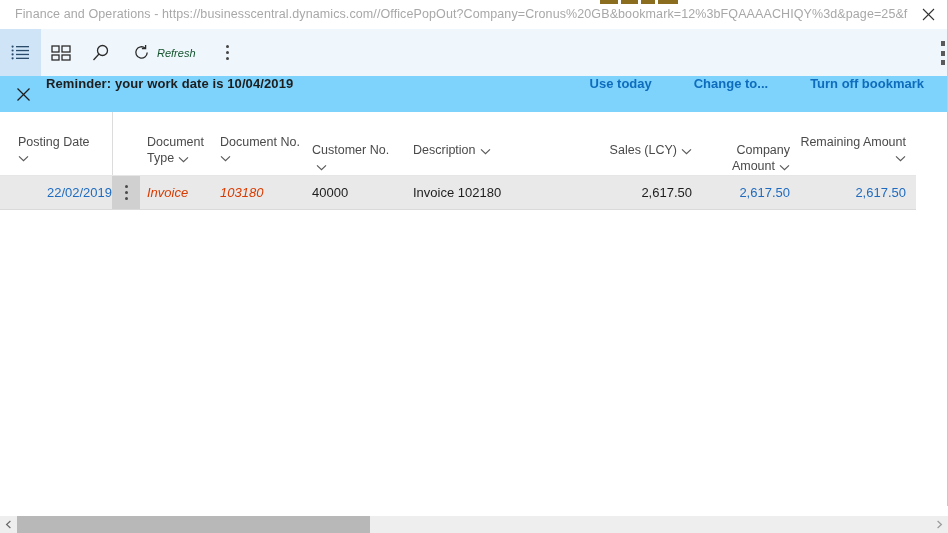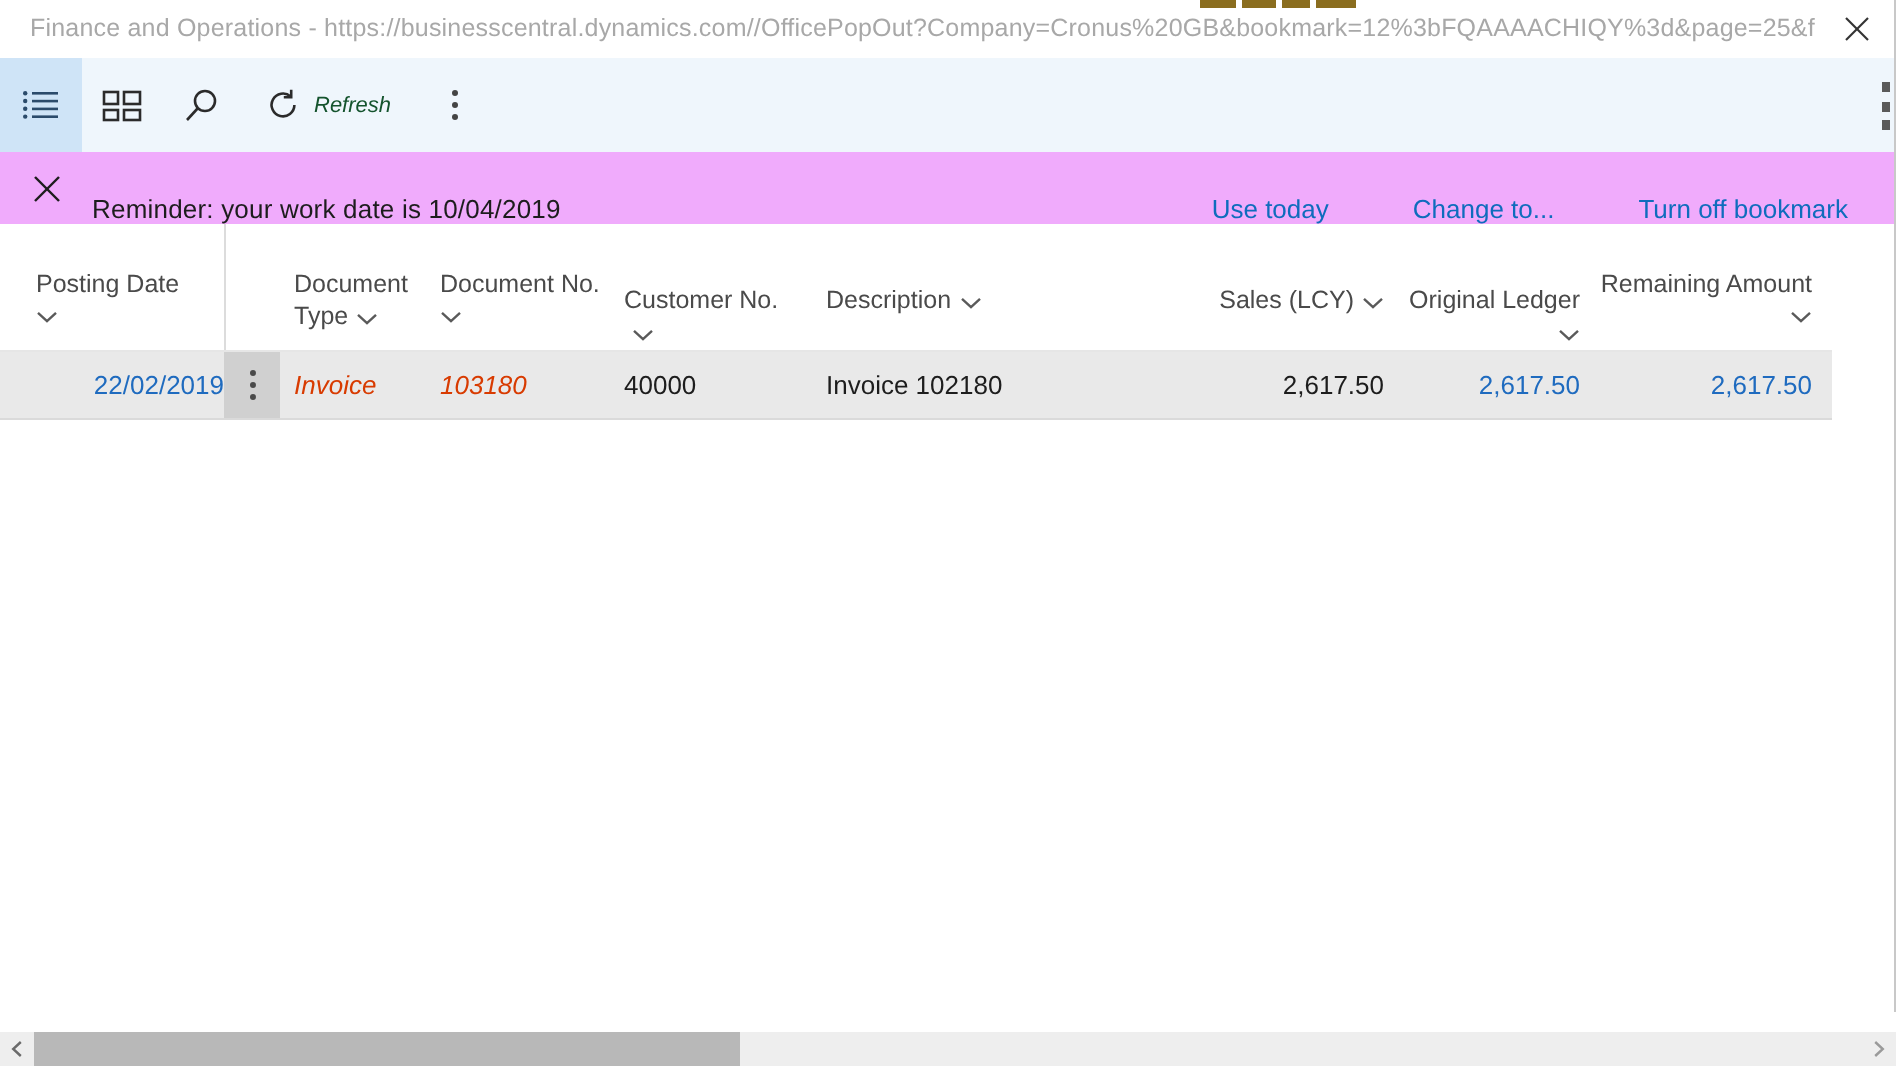--- a/index.html
+++ b/index.html
@@ -94,22 +94,22 @@
   .glyph-artifact {
     position: absolute; right: 2px; top: 12px;
     width: 5px; height: 24px; z-index: 35;
     display: flex; flex-direction: column; justify-content: space-between;
   }
   .glyph-artifact b { display: block; width: 4px; height: 5px; background: #5a5a5a; }
 
   
   .notifybar {
     height: 36px; flex: 0 0 36px;
-    background: #f0abfc;
-    display: flex; align-items: flex-end;
+    background: #7dd3fc;
+    display: flex; align-items: flex-start; font-weight: bold;
   }
   .notify-close {
     width: 46px; height: 36px; flex: 0 0 46px;
     display: flex; align-items: center; justify-content: center;
     cursor: default;
   }
   .notify-text {
     font-size: 13px; color: #1d1d1d;
     flex: 1 1 auto; white-space: nowrap;
     letter-spacing: 0.1px;
@@ -325,21 +325,21 @@
             <span class="hl"><span>Description</span><span class="chev"><svg width="11" height="7" viewBox="0 0 11 7">
                     <path d="M1 1.4 L5.5 5.6 L10 1.4" fill="none" stroke="#5a5a5a" stroke-width="1.2"></path>
                   </svg></span></span>
           </th>
           <th class="ralign" style="padding-right:8px;padding-top:30px">
             <span class="hl"><span>Sales (LCY)</span><span class="chev"><svg width="11" height="7" viewBox="0 0 11 7">
                     <path d="M1 1.4 L5.5 5.6 L10 1.4" fill="none" stroke="#5a5a5a" stroke-width="1.2"></path>
                   </svg></span></span>
           </th>
           <th class="ralign" style="padding-right:8px;padding-top:30px">
-            <span class="hl"><span>Original Ledger</span><span class="chev"><svg width="11" height="7" viewBox="0 0 11 7">
+            <span class="hl"><span>Company Amount</span><span class="chev"><svg width="11" height="7" viewBox="0 0 11 7">
                     <path d="M1 1.4 L5.5 5.6 L10 1.4" fill="none" stroke="#5a5a5a" stroke-width="1.2"></path>
                   </svg></span></span>
           </th>
           <th class="ralign" style="padding-right:10px">
             <span class="hl">Remaining Amount</span>
             <span class="hl chev" style="margin-left:0">
               <svg width="11" height="7" viewBox="0 0 11 7">
                   <path d="M1 1.4 L5.5 5.6 L10 1.4" fill="none" stroke="#5a5a5a" stroke-width="1.2"></path>
                 </svg>
             </span>

